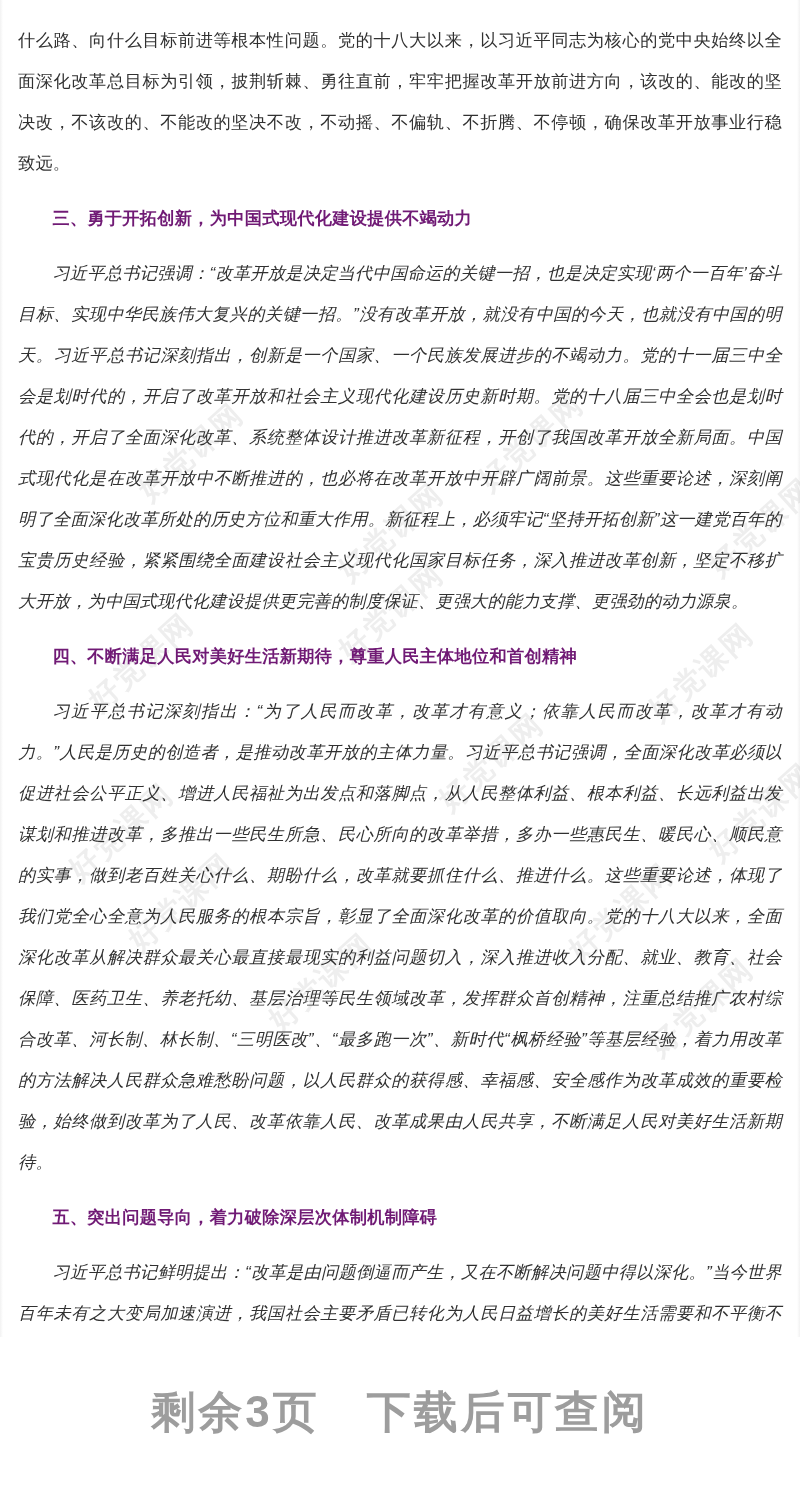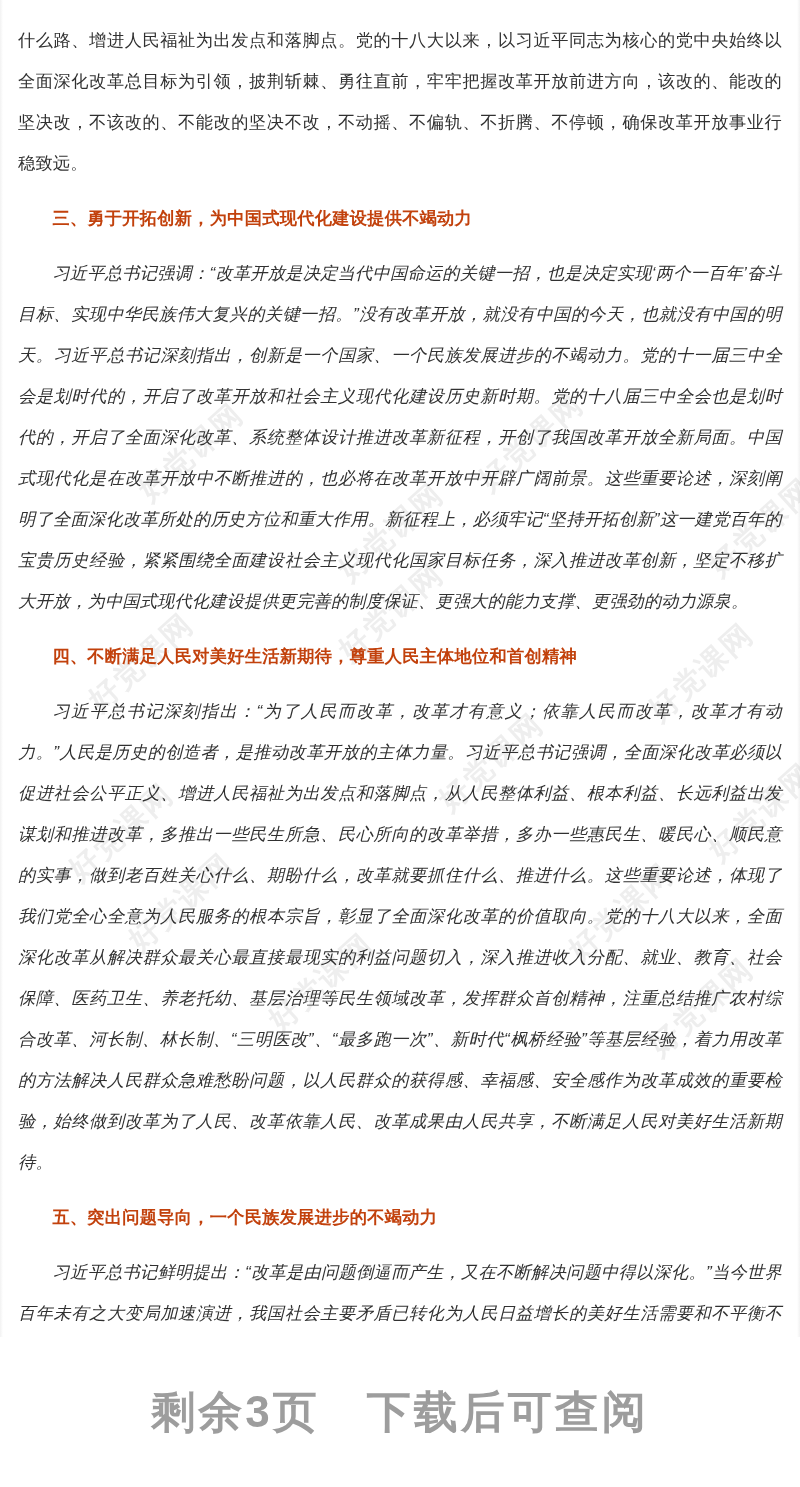--- a/index.html
+++ b/index.html
@@ -68,21 +68,21 @@
     font-weight: 400;
   }
   .para.indent {
     text-indent: 2em;
     font-style: italic;
   }
 
   .heading {
     font-size: 17.2px;
     line-height: 41px;
-    color: #c2410c;
+    color: #701a75;
     font-weight: 700;
     margin: 0;
     text-indent: 2em;
     letter-spacing: 0.3px;
   }
 
   .gap-sm { height: 14px; }
   .gap-md { height: 20px; }
 
   
@@ -141,41 +141,41 @@
     <span class="wm" style="left:640px; top:1035px;">好党课网</span>
     <span class="wm" style="left:330px; top:640px;">好党课网</span>
     <span class="wm" style="left:640px; top:700px;">好党课网</span>
     <span class="wm" style="left:80px;  top:690px;">好党课网</span>
   </div>
 
   <div id="doc-body">
 
     <div class="gap-md"></div>
 
-    <p class="para">什么路、增进人民福祉为出发点和落脚点。党的十八大以来，以习近平同志为核心的党中央始终以全面深化改革总目标为引领，披荆斩棘、勇往直前，牢牢把握改革开放前进方向，该改的、能改的坚决改，不该改的、不能改的坚决不改，不动摇、不偏轨、不折腾、不停顿，确保改革开放事业行稳致远。</p>
+    <p class="para">什么路、向什么目标前进等根本性问题。党的十八大以来，以习近平同志为核心的党中央始终以全面深化改革总目标为引领，披荆斩棘、勇往直前，牢牢把握改革开放前进方向，该改的、能改的坚决改，不该改的、不能改的坚决不改，不动摇、不偏轨、不折腾、不停顿，确保改革开放事业行稳致远。</p>
 
     <div class="gap-sm"></div>
 
     <h2 class="heading">三、勇于开拓创新，为中国式现代化建设提供不竭动力</h2>
 
     <div class="gap-sm"></div>
 
     <p class="para indent">习近平总书记强调：“改革开放是决定当代中国命运的关键一招，也是决定实现‘两个一百年’奋斗目标、实现中华民族伟大复兴的关键一招。”没有改革开放，就没有中国的今天，也就没有中国的明天。习近平总书记深刻指出，创新是一个国家、一个民族发展进步的不竭动力。党的十一届三中全会是划时代的，开启了改革开放和社会主义现代化建设历史新时期。党的十八届三中全会也是划时代的，开启了全面深化改革、系统整体设计推进改革新征程，开创了我国改革开放全新局面。中国式现代化是在改革开放中不断推进的，也必将在改革开放中开辟广阔前景。这些重要论述，深刻阐明了全面深化改革所处的历史方位和重大作用。新征程上，必须牢记“坚持开拓创新”这一建党百年的宝贵历史经验，紧紧围绕全面建设社会主义现代化国家目标任务，深入推进改革创新，坚定不移扩大开放，为中国式现代化建设提供更完善的制度保证、更强大的能力支撑、更强劲的动力源泉。</p>
 
     <div class="gap-sm"></div>
 
     <h2 class="heading">四、不断满足人民对美好生活新期待，尊重人民主体地位和首创精神</h2>
 
     <div class="gap-sm"></div>
 
     <p class="para indent">习近平总书记深刻指出：“为了人民而改革，改革才有意义；依靠人民而改革，改革才有动力。”人民是历史的创造者，是推动改革开放的主体力量。习近平总书记强调，全面深化改革必须以促进社会公平正义、增进人民福祉为出发点和落脚点，从人民整体利益、根本利益、长远利益出发谋划和推进改革，多推出一些民生所急、民心所向的改革举措，多办一些惠民生、暖民心、顺民意的实事，做到老百姓关心什么、期盼什么，改革就要抓住什么、推进什么。这些重要论述，体现了我们党全心全意为人民服务的根本宗旨，彰显了全面深化改革的价值取向。党的十八大以来，全面深化改革从解决群众最关心最直接最现实的利益问题切入，深入推进收入分配、就业、教育、社会保障、医药卫生、养老托幼、基层治理等民生领域改革，发挥群众首创精神，注重总结推广农村综合改革、河长制、林长制、“三明医改”、“最多跑一次”、新时代“枫桥经验”等基层经验，着力用改革的方法解决人民群众急难愁盼问题，以人民群众的获得感、幸福感、安全感作为改革成效的重要检验，始终做到改革为了人民、改革依靠人民、改革成果由人民共享，不断满足人民对美好生活新期待。</p>
 
     <div class="gap-sm"></div>
 
-    <h2 class="heading">五、突出问题导向，一个民族发展进步的不竭动力</h2>
+    <h2 class="heading">五、突出问题导向，着力破除深层次体制机制障碍</h2>
 
     <div class="gap-sm"></div>
 
     <p class="para indent">习近平总书记鲜明提出：“改革是由问题倒逼而产生，又在不断解决问题中得以深化。”当今世界百年未有之大变局加速演进，我国社会主要矛盾已转化为人民日益增长的美好生活需要和不平衡不充分的发展之间的矛盾。习近平总书记强调，改革开放越往纵深发展，发展中的问题和发展后的问题、一般矛盾和深层次矛盾、有待完成的任务和新提出的任务越交织叠加、错综复杂，改革开放中的矛盾只能用改革开放</p>
 
   </div>
 
   <div id="footer-teaser">
     <span id="teaser-text">剩余3页　下载后可查阅</span>
   </div>

